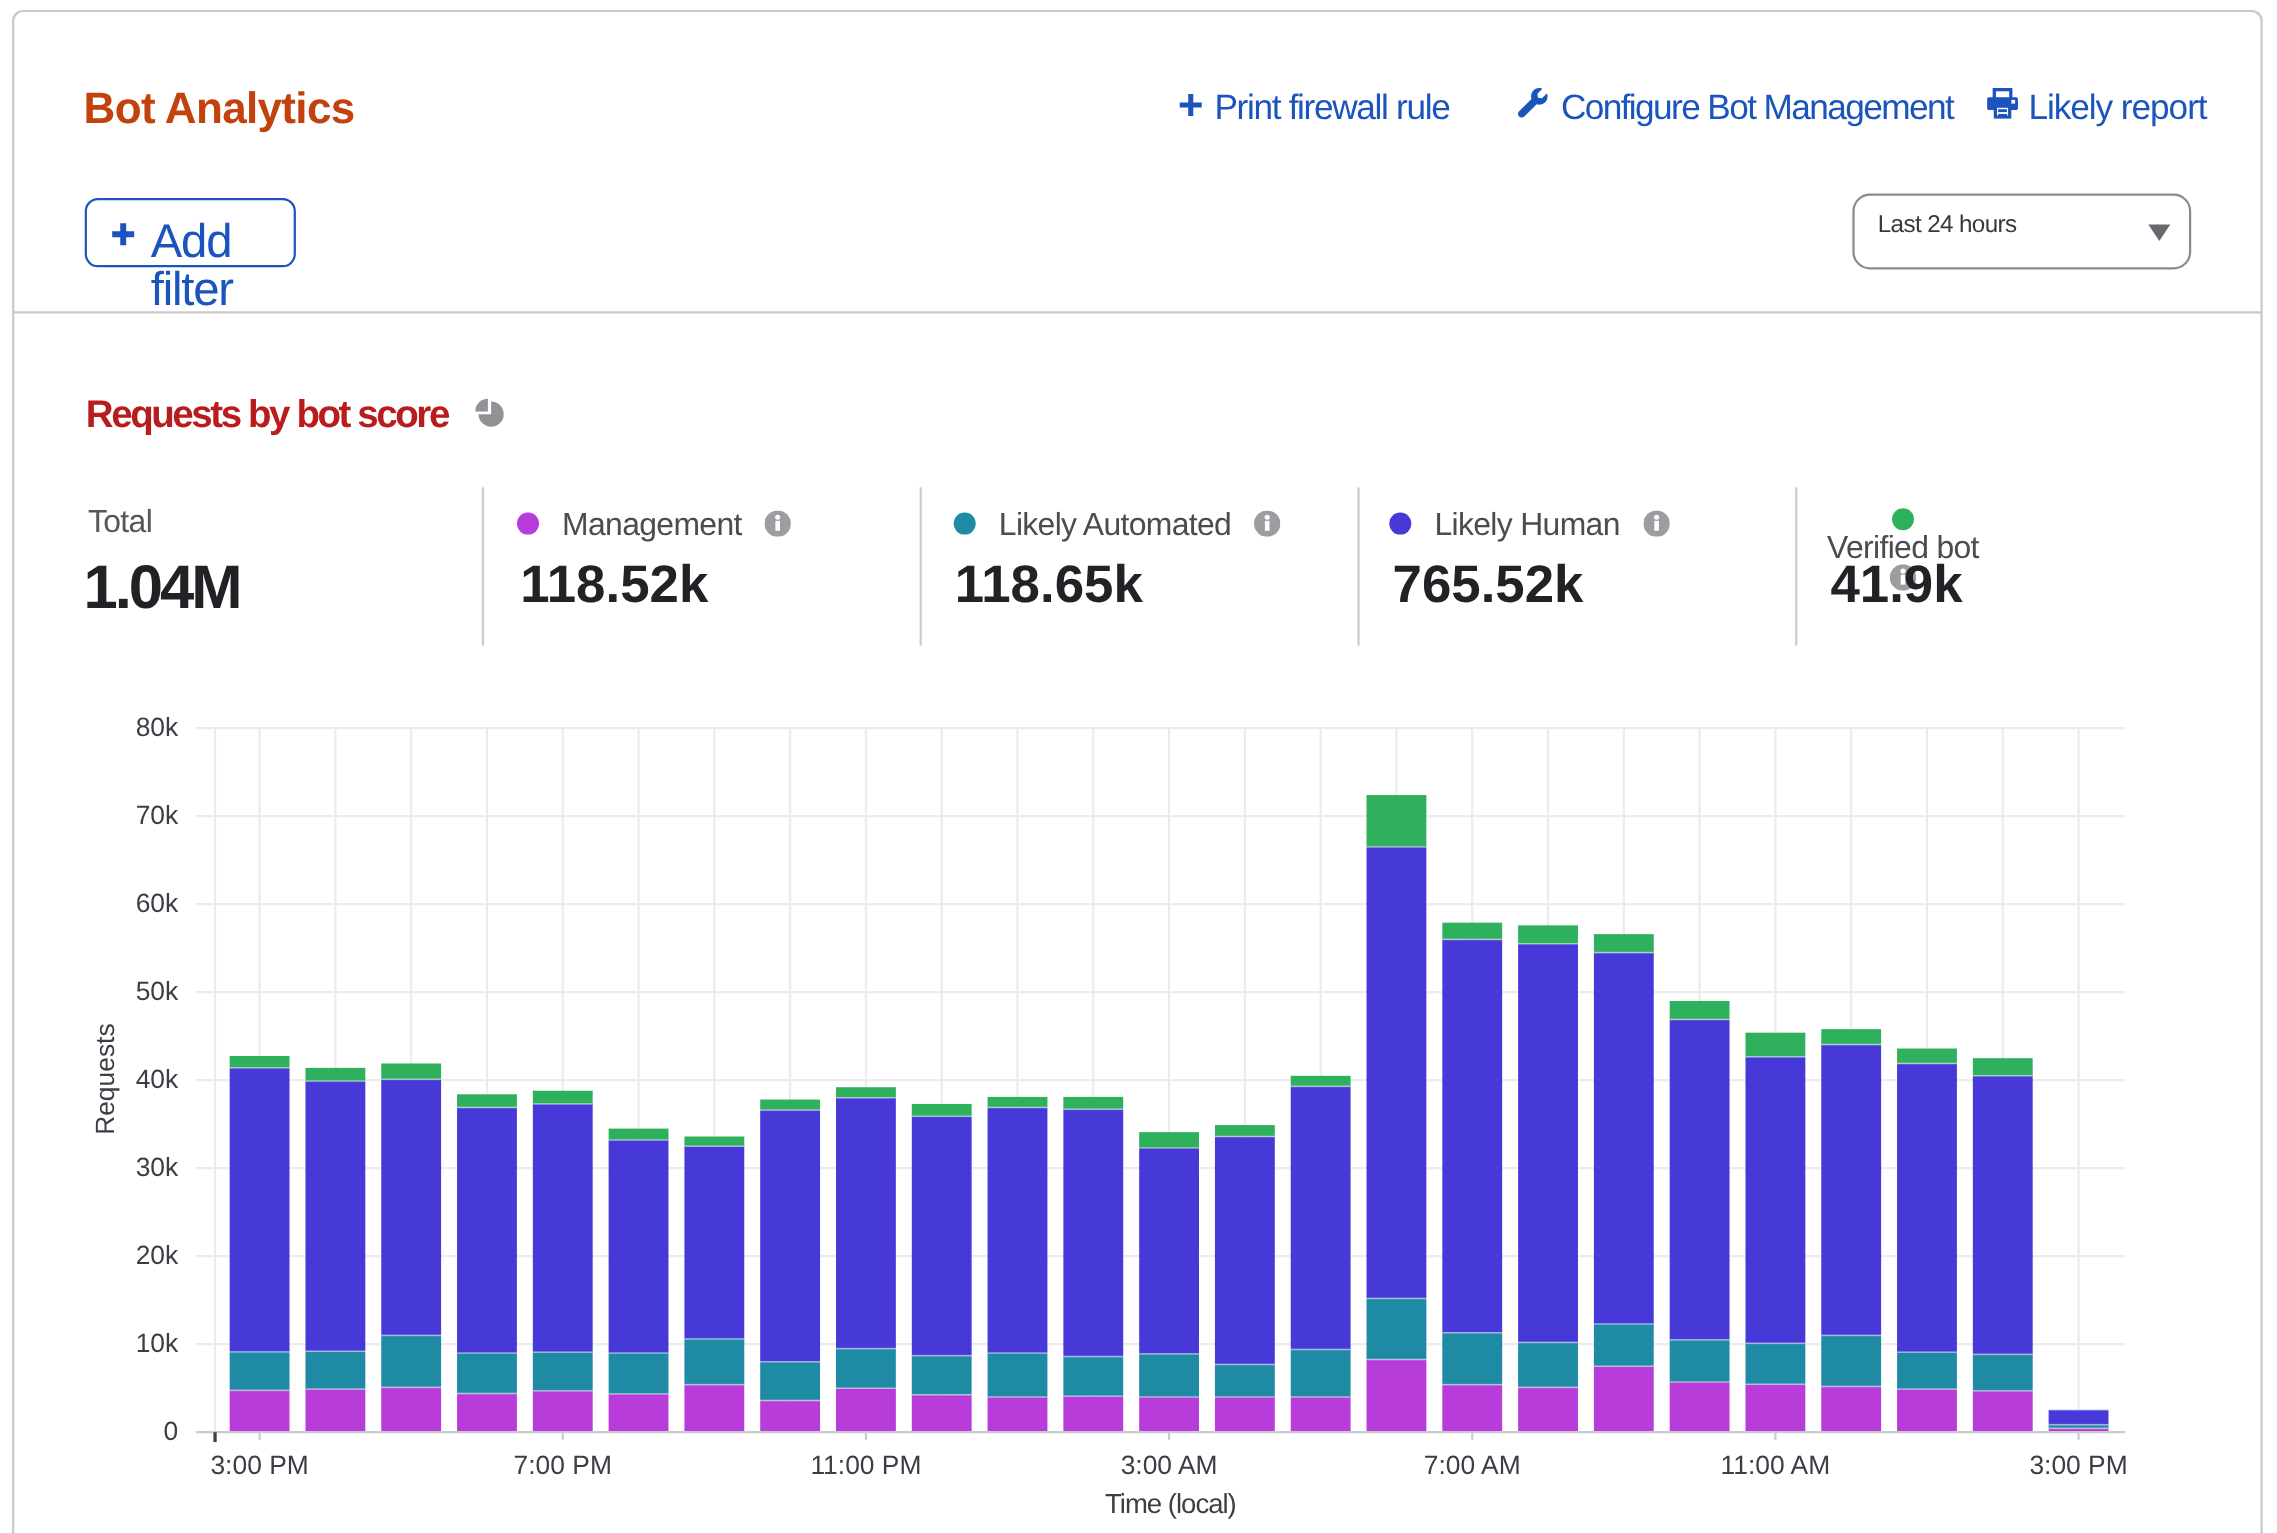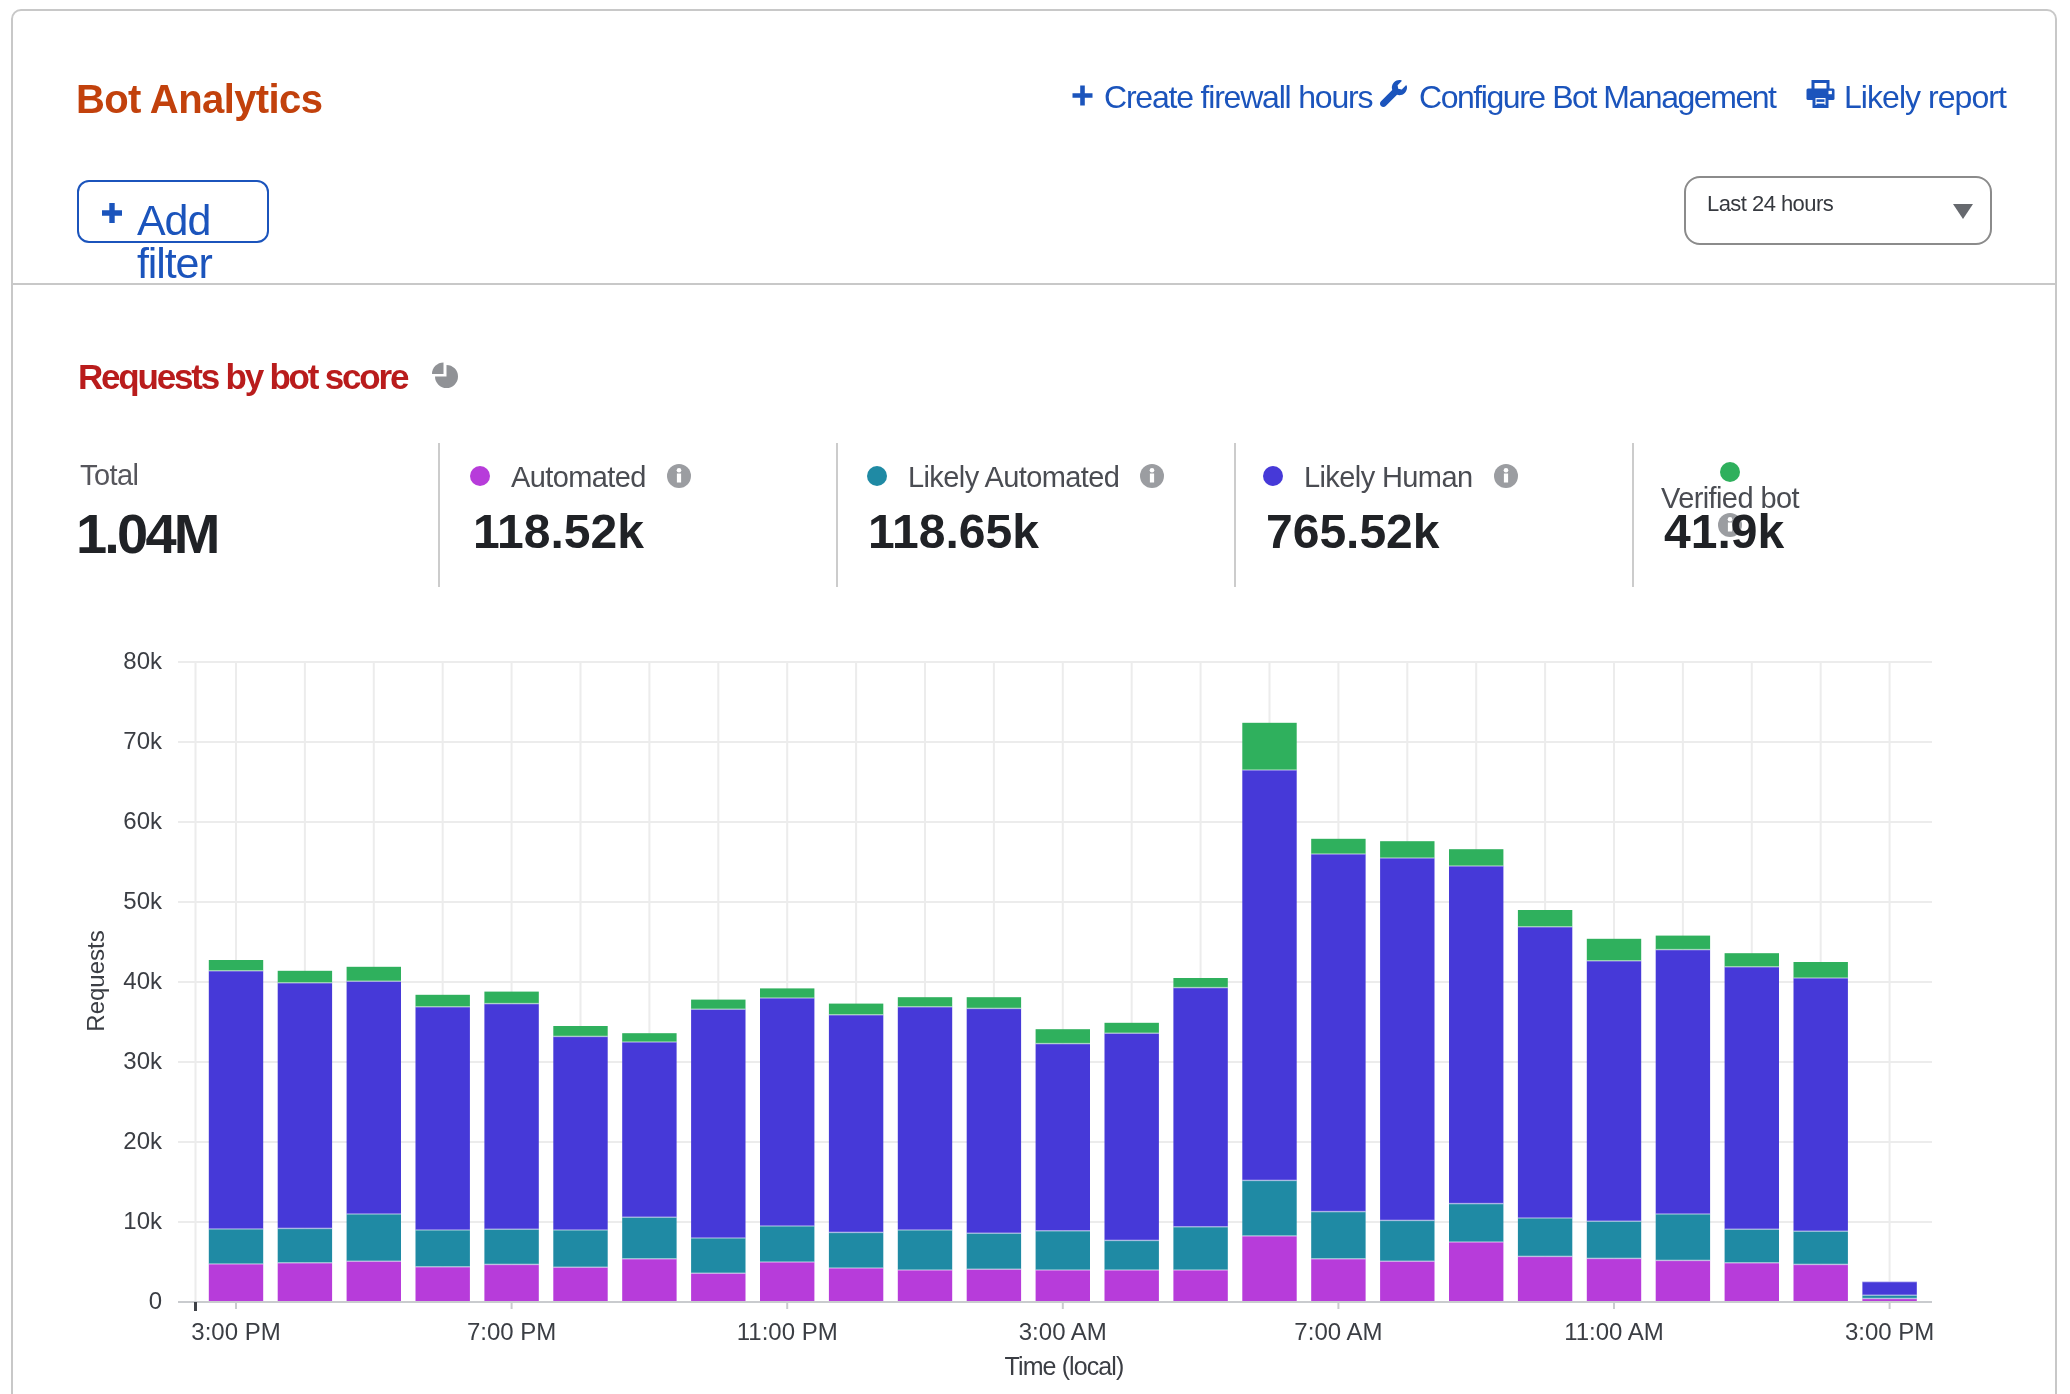--- a/index.html
+++ b/index.html
@@ -21,21 +21,21 @@
 .dot { width:20px; height:20px; border-radius:50%; flex:none; }
 .llab { font-size:29px; color:#4a4c52; line-height:1; letter-spacing:-0.6px; padding-top:2px; }
 </style></head>
 <body>
 <div class="card"></div>
 <div class="hdiv"></div>
 <h1>Bot Analytics</h1>
 <span class="ic" style="left:1071px;top:84px"><svg width="23" height="23" viewBox="0 0 23 23">
       <path d="M11.5 1.5 V21.5 M1.5 11.5 H21.5" stroke="#1b54bc" stroke-width="4.6"></path>
     </svg></span>
-<span class="link" style="left:1104px;letter-spacing:-1.2px">Create firewall hours</span>
+<span class="link" style="left:1104px;letter-spacing:-1.2px">Print firewall rule</span>
 <span class="ic" style="left:1380px;top:80px"><svg width="27" height="27" viewBox="0 0 512 512">
       <path fill="#1b54bc" d="M507.73 109.1c-2.24-9.03-13.54-12.09-20.12-5.51l-74.36 74.36-67.88-11.31-11.31-67.88 74.36-74.36c6.62-6.62 3.43-17.9-5.66-20.16-47.38-11.74-99.55.91-136.58 37.93-39.64 39.64-50.55 97.1-34.05 147.2L18.74 402.76c-24.99 24.99-24.99 65.51 0 90.5 24.99 24.99 65.51 24.99 90.5 0l213.21-213.21c50.12 16.71 107.47 5.68 147.37-34.22 37.07-37.07 49.7-89.32 37.91-136.73z"></path>
     </svg></span>
 <span class="link" style="left:1419px;letter-spacing:-1.45px">Configure Bot Management</span>
 <span class="ic" style="left:1806px;top:80px"><svg width="29" height="28" viewBox="0 0 29 28">
 <rect x="7" y="1.5" width="15" height="12" fill="#fff" stroke="#1b54bc" stroke-width="3"></rect>
 <rect x="0.5" y="8.5" width="28" height="11.5" rx="1.5" fill="#1b54bc"></rect>
 <rect x="22.5" y="10.8" width="3.4" height="3.4" fill="#fff"></rect>
 <rect x="8" y="16.5" width="13" height="10" fill="#fff" stroke="#1b54bc" stroke-width="3"></rect>
 <rect x="10.5" y="19.3" width="8" height="2.6" fill="#1b54bc"></rect>
@@ -61,21 +61,21 @@
 <div class="vdiv" style="left:438px"></div>
 <div class="vdiv" style="left:836px"></div>
 <div class="vdiv" style="left:1234px"></div>
 <div class="vdiv" style="left:1632px"></div>
 
 <span class="slab" style="left:80px;top:461px">Total</span>
 <span class="sval" style="left:76px;top:506px;font-size:56px;letter-spacing:-2.8px">1.04M</span>
 
 <div class="lrow" style="left:470px;top:462px;">
 <span class="dot" style="background:#b73cda"></span>
-    <span class="llab">Automated</span>
+    <span class="llab">Management</span>
     <svg width="24" height="24" viewBox="0 0 24 24" style="flex:none">
       <circle cx="12" cy="12" r="12" fill="#9b9da1"></circle>
       <rect x="9.9" y="9.5" width="4.2" height="9" fill="#fff"></rect>
       <circle cx="12" cy="6.2" r="2.3" fill="#fff"></circle>
     </svg>
   </div>
 <span class="sval" style="left:473px;top:508px">118.52k</span>
 <div class="lrow" style="left:867px;top:462px;">
 <span class="dot" style="background:#1f8aa4"></span>
     <span class="llab">Likely Automated</span>

